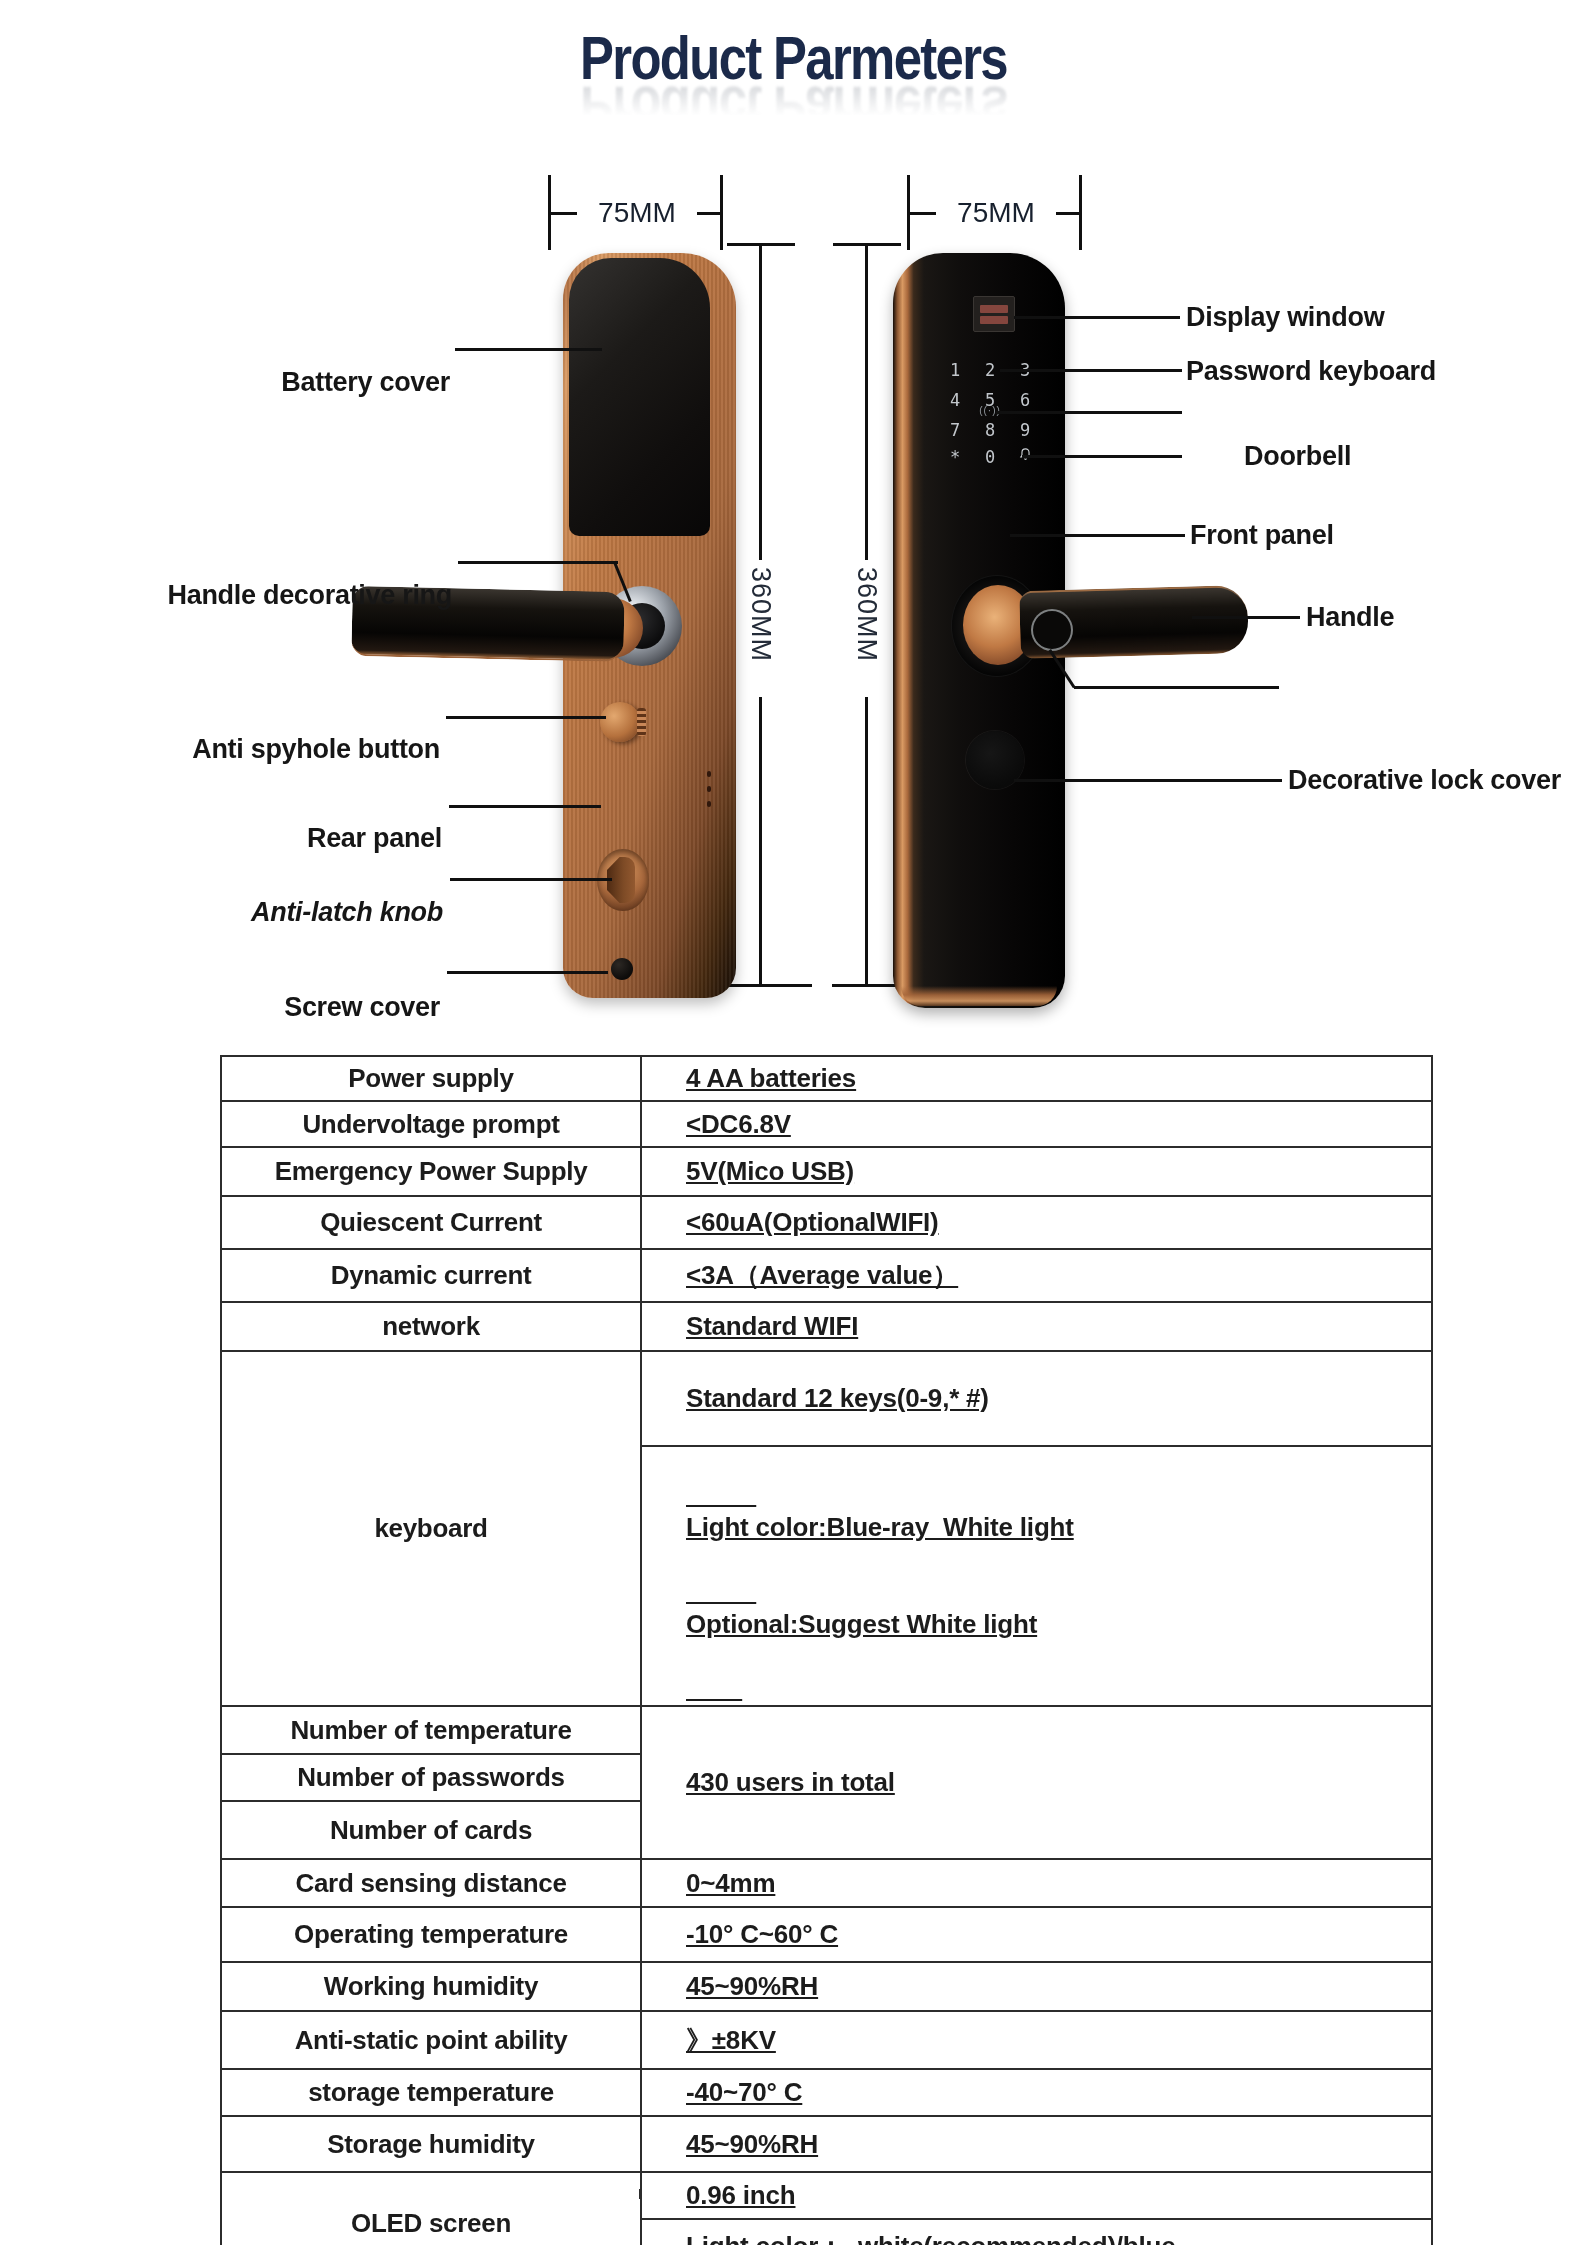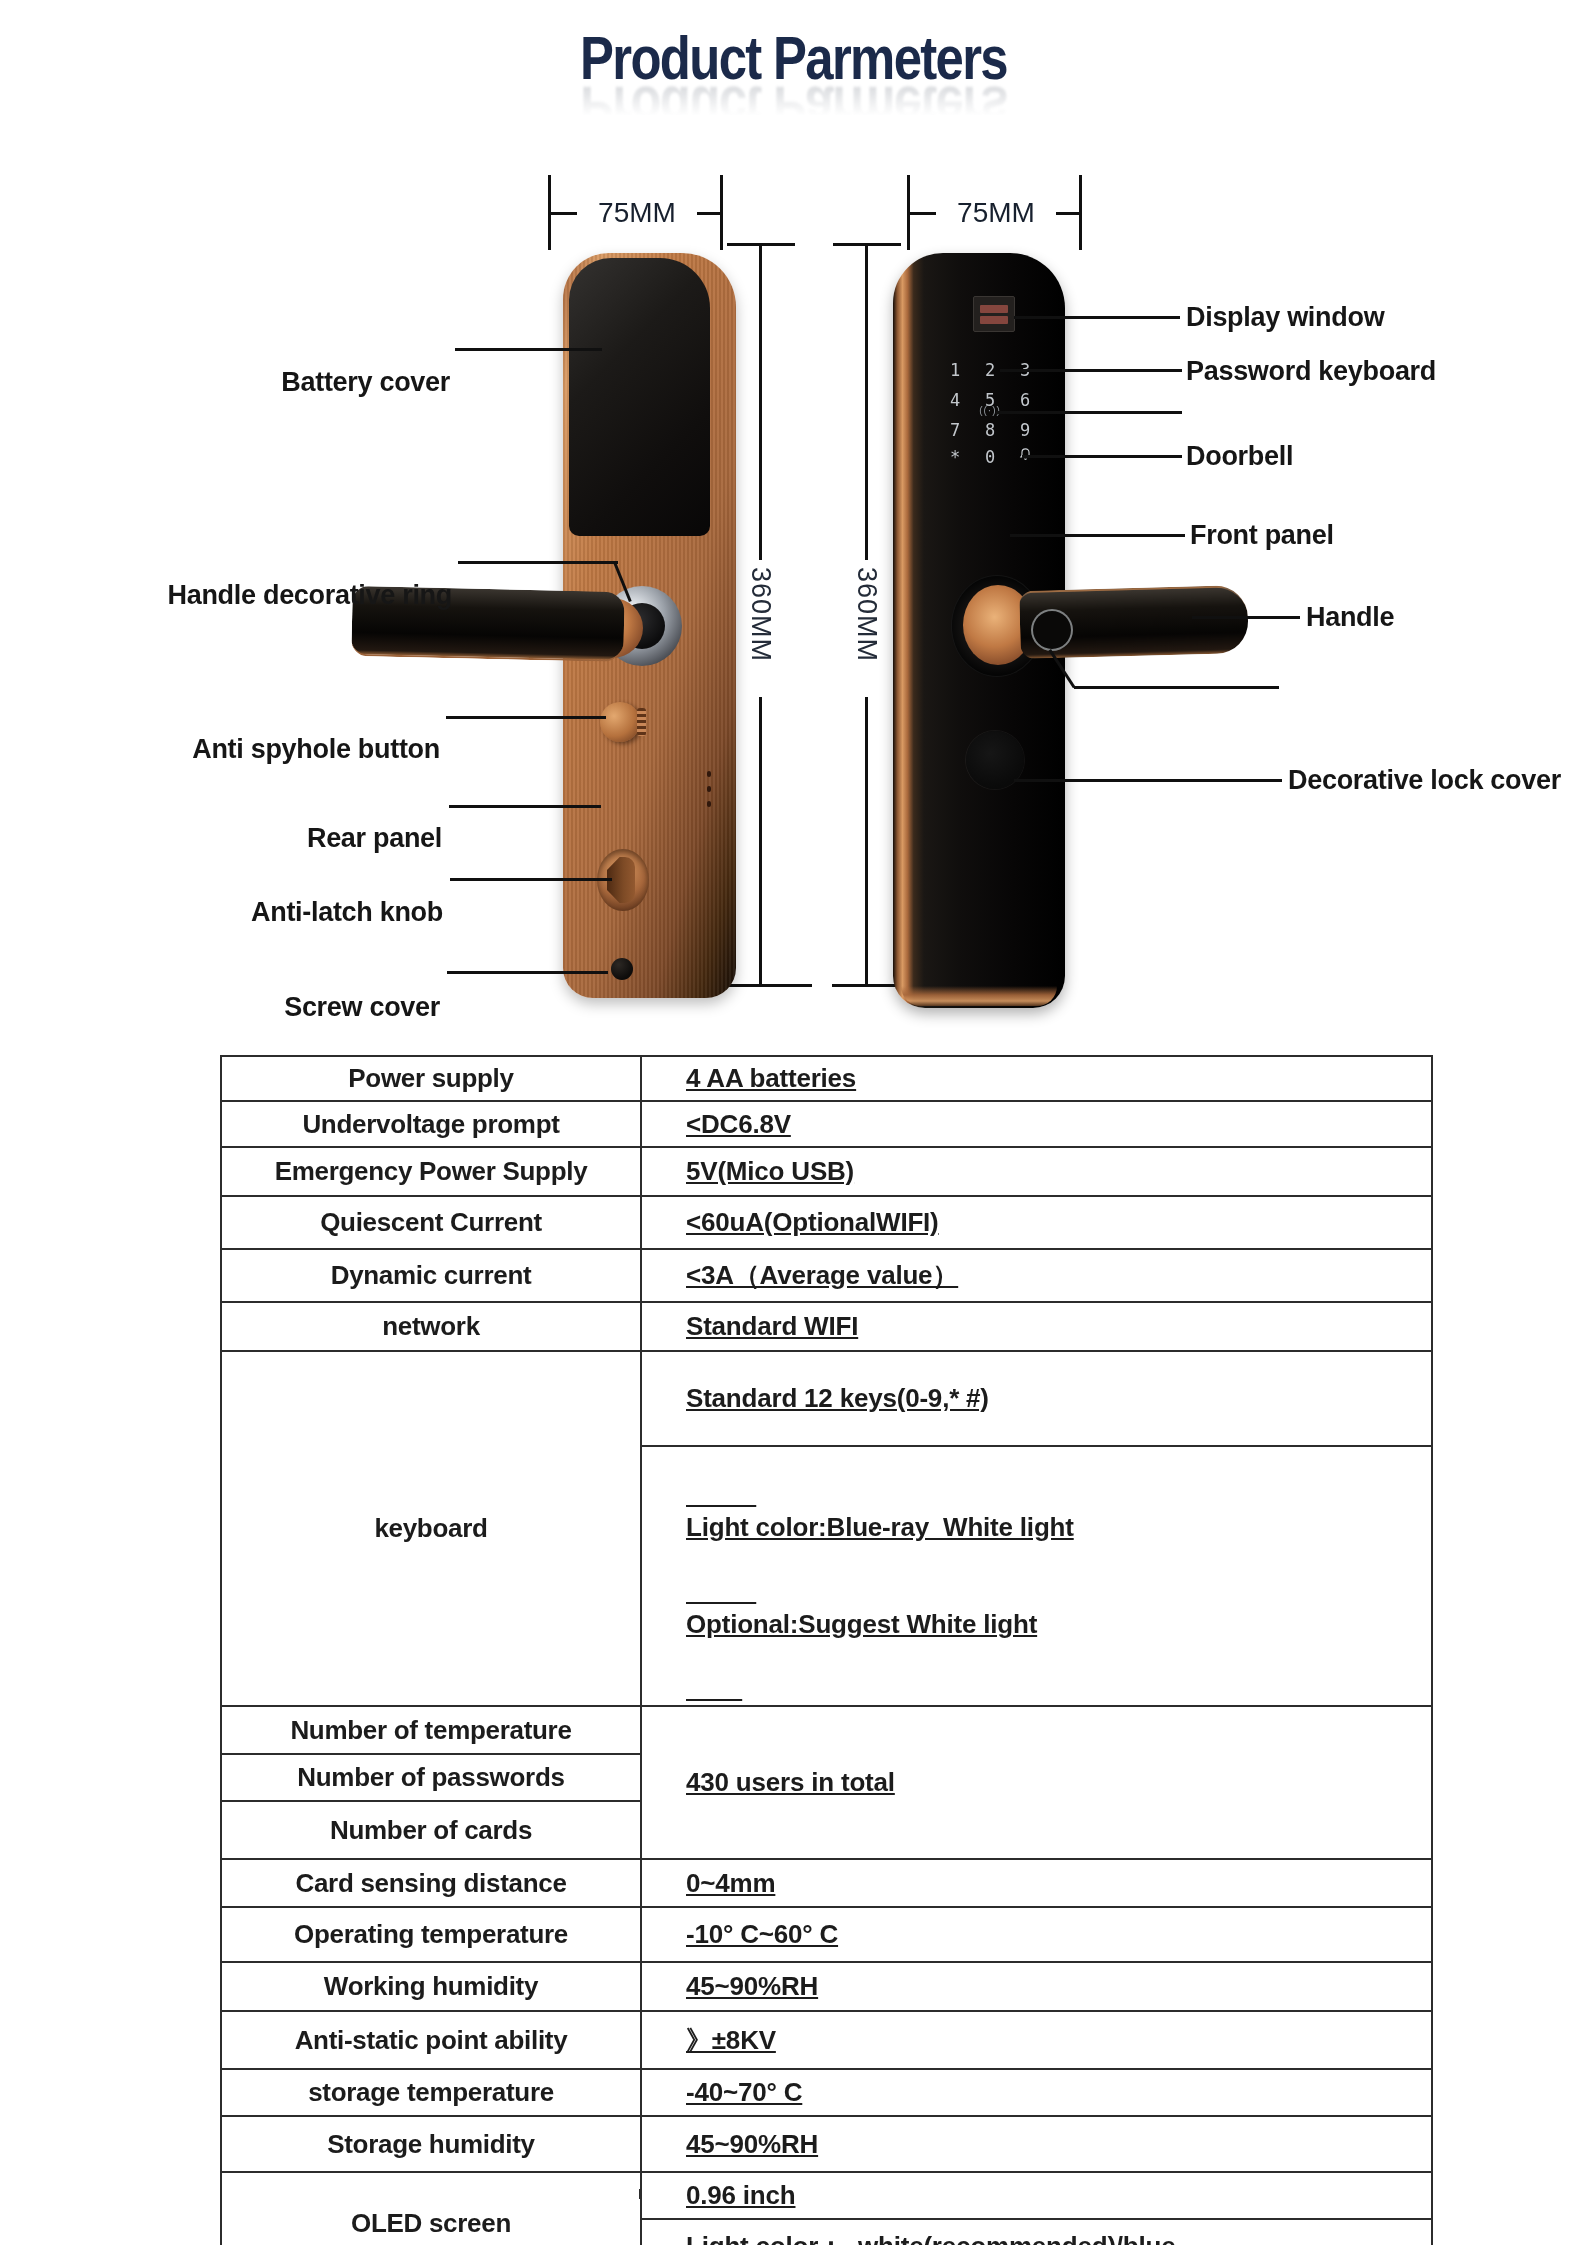--- a/index.html
+++ b/index.html
@@ -183,35 +183,35 @@
   <div class="lbl lbl-l" style="right:1135px;top:549px;">Handle decorative ring</div>
   <div class="line" style="left:458px;top:561px;width:160px;"></div>
   <div class="line" style="left:616px;top:562px;width:42px;transform:rotate(68deg);transform-origin:0 0;"></div>
 
   <div class="lbl lbl-l" style="right:1147px;top:703px;">Anti spyhole button</div>
   <div class="line" style="left:446px;top:716px;width:160px;"></div>
 
   <div class="lbl lbl-l" style="right:1145px;top:792px;">Rear panel</div>
   <div class="line" style="left:449px;top:805px;width:152px;"></div>
 
-  <div class="lbl lbl-l" style="right:1144px;top:866px;">Anti-latch knob</div>
+  <div class="lbl lbl-l" style="right:1144px;top:866px;font-style:italic;">Anti-latch knob</div>
   <div class="line" style="left:450px;top:878px;width:162px;"></div>
 
   <div class="lbl lbl-l" style="right:1147px;top:961px;">Screw cover</div>
   <div class="line" style="left:447px;top:971px;width:161px;"></div>
 
   <div class="lbl" style="left:1186px;top:303px;">Display window</div>
   <div class="line" style="left:1014px;top:316px;width:166px;"></div>
 
   <div class="lbl" style="left:1186px;top:357px;">Password keyboard</div>
   <div class="line" style="left:1000px;top:369px;width:182px;"></div>
 
   <div class="line" style="left:996px;top:411px;width:186px;"></div>
 
-  <div class="lbl" style="left:1186px;top:442px;">Doorbell</div>
+  <div class="lbl" style="left:1244px;top:442px;">Doorbell</div>
   <div class="line" style="left:1022px;top:455px;width:160px;"></div>
 
   <div class="lbl" style="left:1190px;top:521px;">Front panel</div>
   <div class="line" style="left:1010px;top:534px;width:175px;"></div>
 
   <div class="lbl" style="left:1306px;top:603px;">Handle</div>
   <div class="line" style="left:1192px;top:616px;width:108px;"></div>
 
   <div class="line" style="left:1051px;top:649px;width:45px;transform:rotate(57deg);transform-origin:0 0;"></div>
   <div class="line" style="left:1074px;top:686px;width:205px;"></div>

